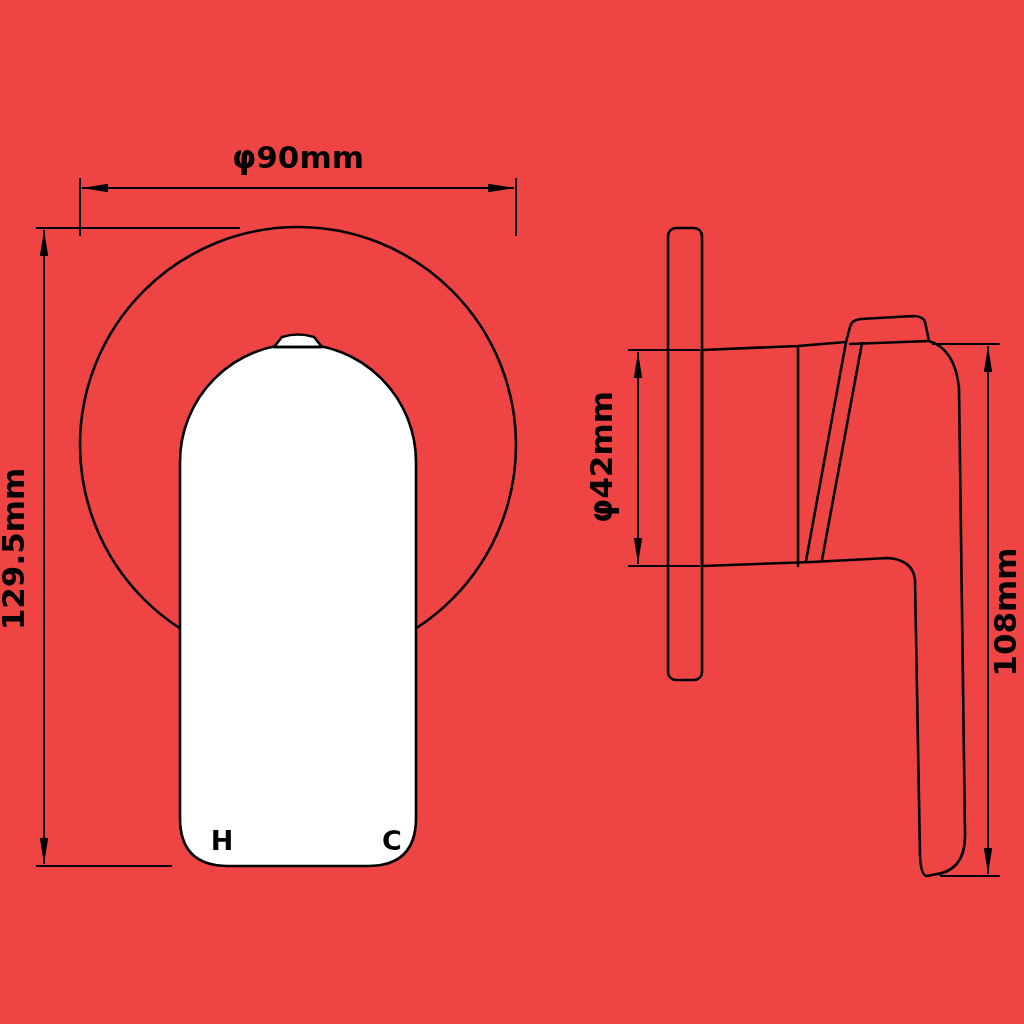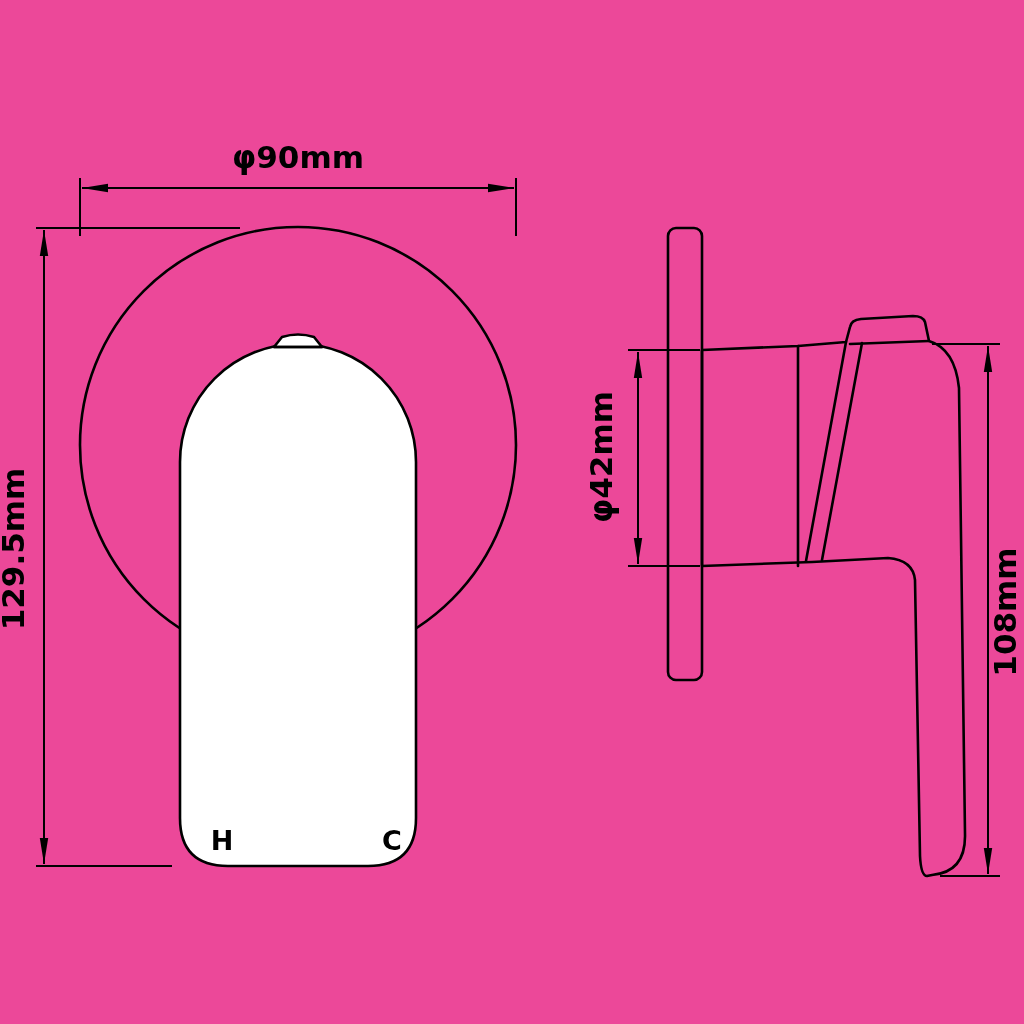--- a/index.html
+++ b/index.html
@@ -4,21 +4,21 @@
 <style>
   html, body {
     margin: 0;
     padding: 0;
     background: #ffffff;
   }
   .canvas {
     position: relative;
     width: 1024px;
     height: 1024px;
-    background: #ec4899;
+    background: #ef4444;
     font-family: "DejaVu Sans", "Liberation Sans", sans-serif;
     overflow: hidden;
   }
   svg { display: block; }
   .dim-text {
     font-family: "DejaVu Sans", "Liberation Sans", sans-serif;
     font-weight: bold;
     font-size: 31px;
     fill: #000000;
   }

